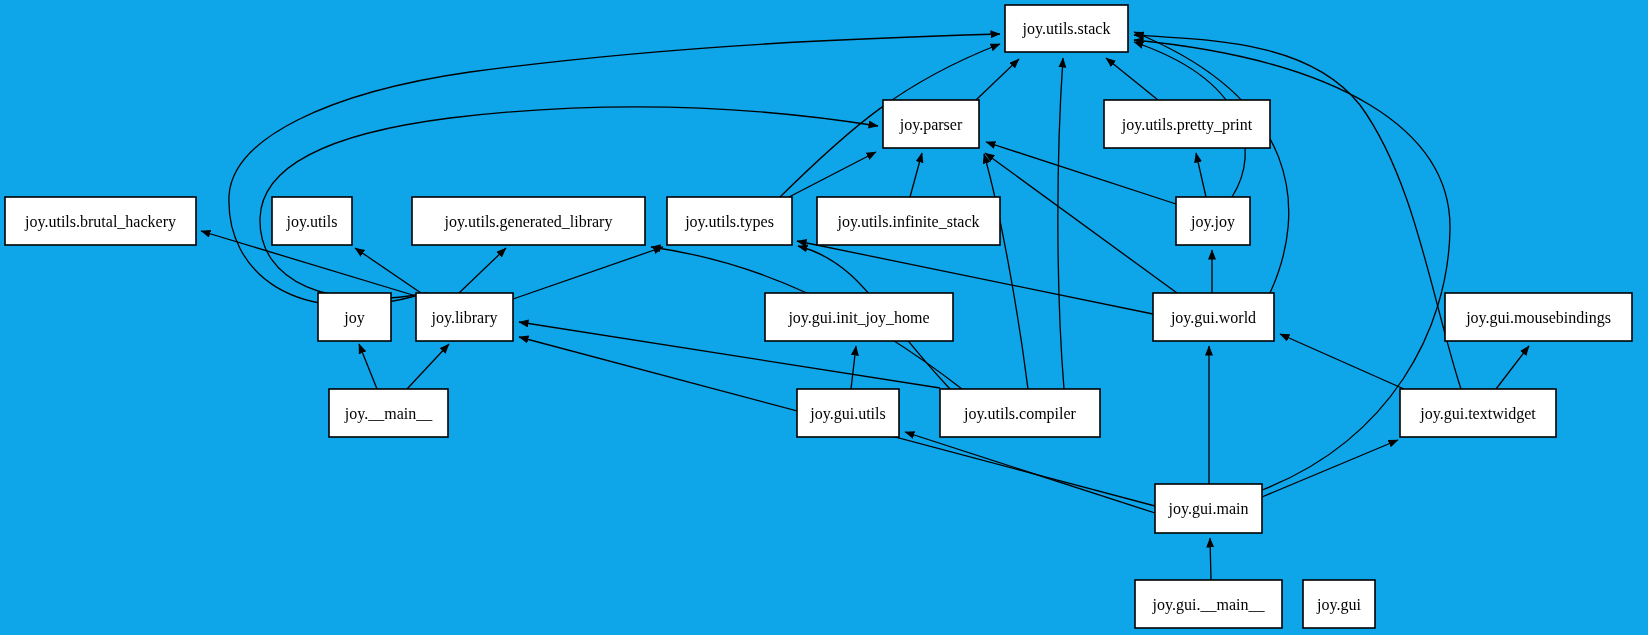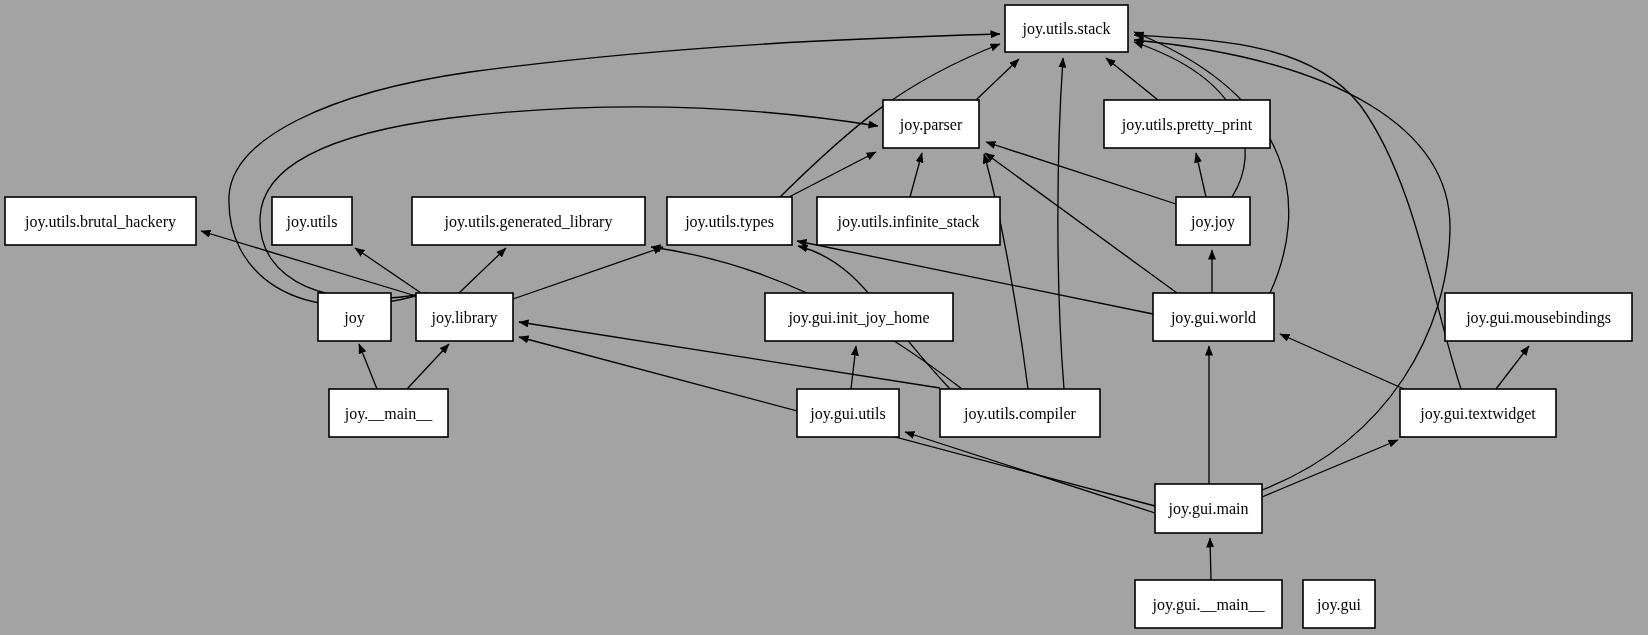--- a/index.html
+++ b/index.html
@@ -4,21 +4,21 @@
 <style>
   html, body {
     margin: 0;
     padding: 0;
     background: #ffffff;
   }
   #canvas-wrap {
     position: relative;
     width: 1648px;
     height: 635px;
-    background: #a3a3a3;
+    background: #0ea5e9;
     overflow: hidden;
   }
   svg text {
     font-family: "Liberation Serif", "DejaVu Serif", serif;
     font-size: 16px;
     fill: #000000;
   }
   svg rect.node-box {
     fill: #ffffff;
     stroke: #000000;

